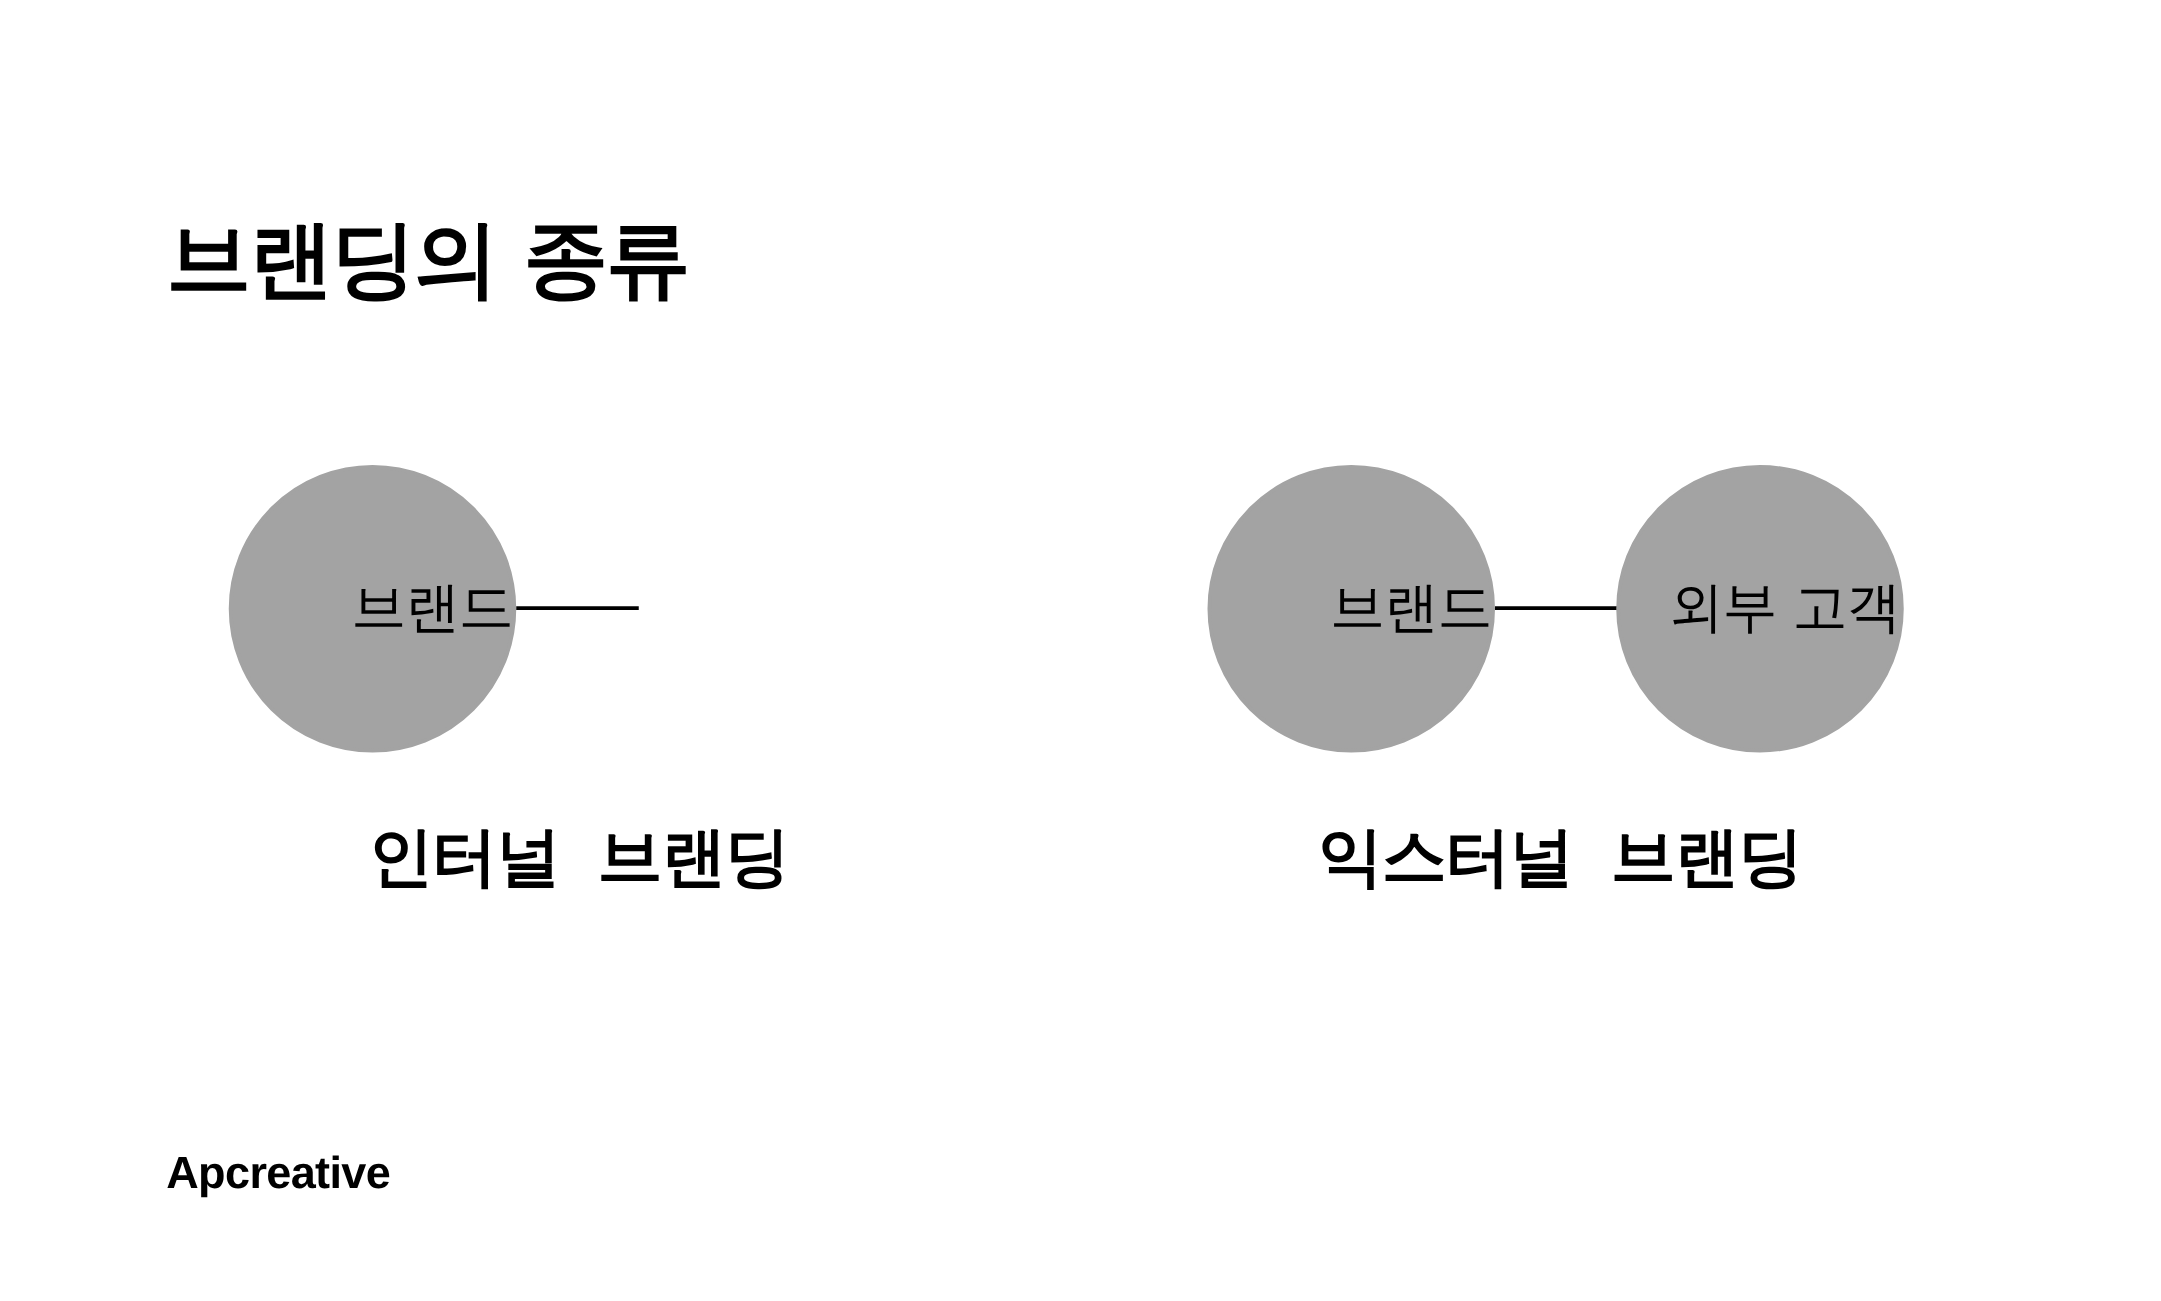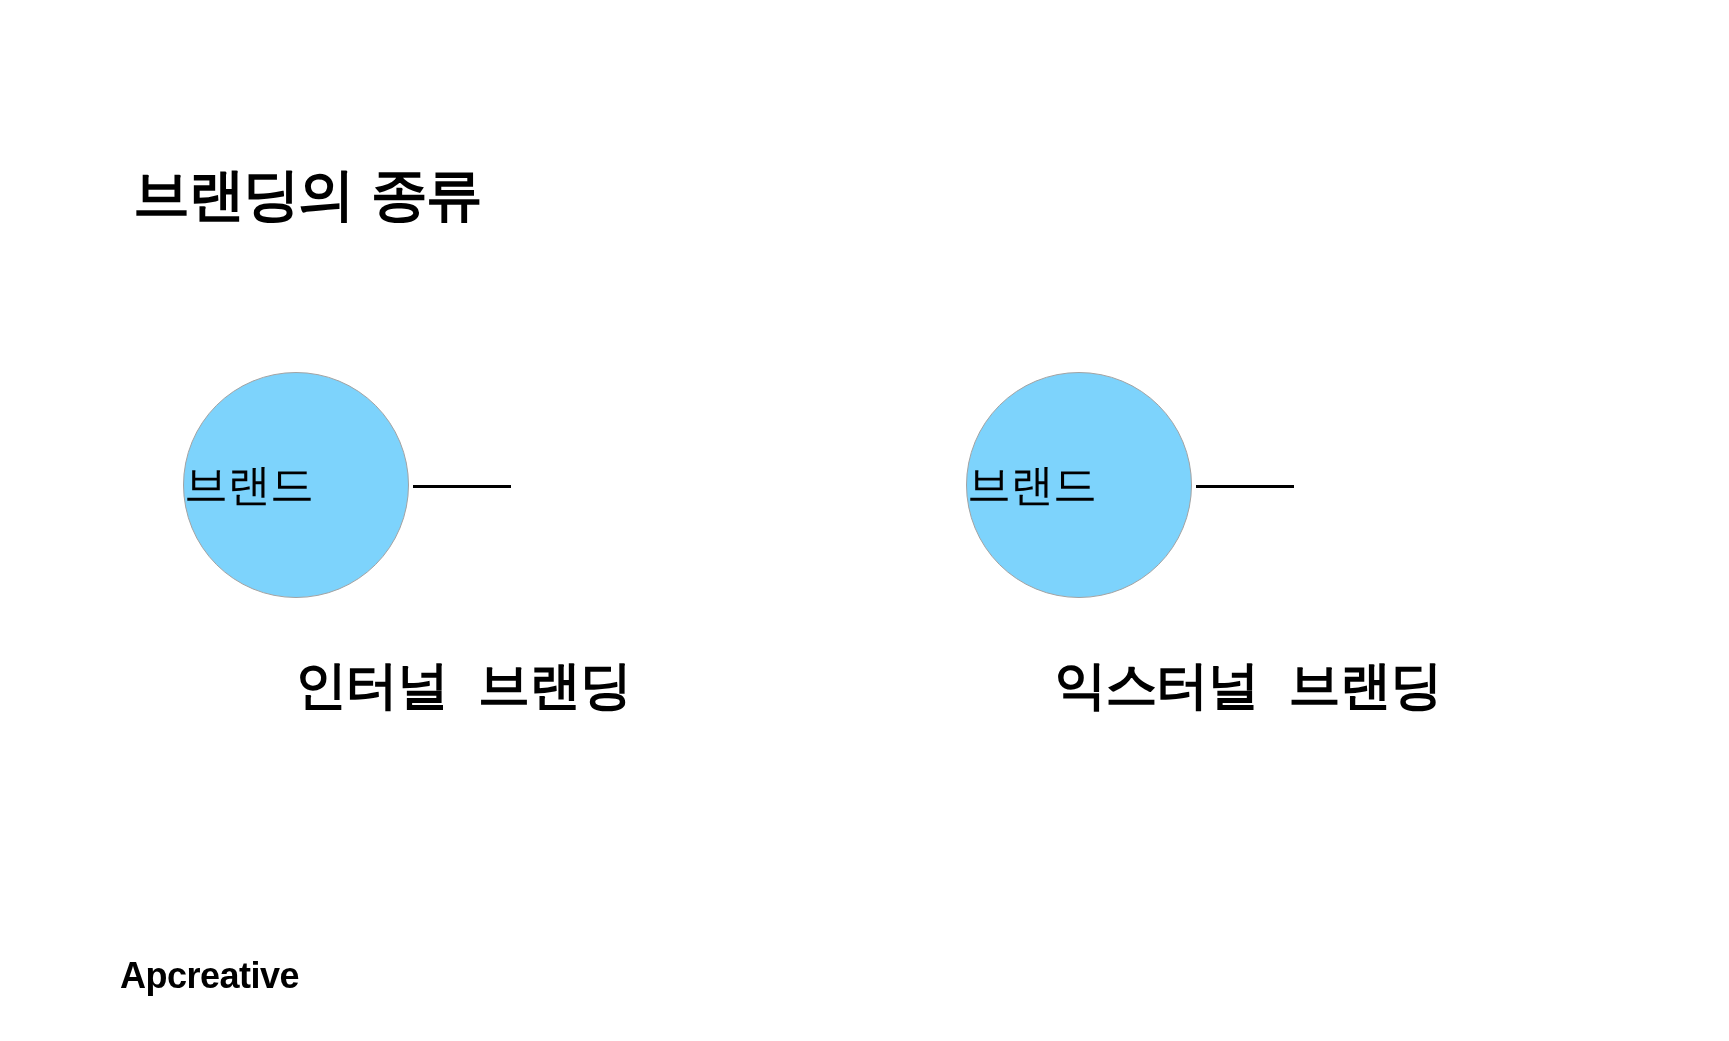--- a/index.html
+++ b/index.html
@@ -12,45 +12,45 @@
       height: 1041px;
       position: relative;
       overflow: hidden;
       font-family: "DejaVu Sans", "Liberation Sans", sans-serif;
       color: #000000;
     }
     .title {
       position: absolute;
       left: 133px;
       top: 128px;
-      font-size: 57px;
+      font-size: 68px;
       font-weight: bold;
       line-height: 1;
       letter-spacing: -2px;
       white-space: nowrap;
     }
     .diagram {
       position: absolute;
       top: 372px;
       width: 560px;
       height: 230px;
     }
     .diagram.internal { left: 183px; }
     .diagram.external { left: 966px; }
     .node {
       position: absolute;
       top: 0;
       width: 224px;
       height: 224px;
-      border: 1px solid #a3a3a3;
+      border: 3px solid #a3a3a3;
       border-radius: 50%;
-      background: #7dd3fc;
+      background: #a3a3a3;
       display: flex;
       align-items: center;
-      justify-content: flex-start;
+      justify-content: flex-end;
       box-sizing: content-box;
     }
     .node.left { left: 0; }
     .node.right { left: 327px; }
     .node-label {
       font-size: 44px;
       font-weight: 500;
       line-height: 1;
       white-space: nowrap;
       letter-spacing: -1px;
@@ -71,44 +71,46 @@
       line-height: 1;
       white-space: nowrap;
       letter-spacing: -1px;
       text-align: center;
       font-family: Liberation Mono, monospace;
     }
     .caption.internal { left: 183px; width: 560px; }
     .caption.external { left: 968px; width: 560px; }
     .footer-logo {
       position: absolute;
-      left: 120px;
+      left: 133px;
       top: 920px;
       font-family: "Liberation Sans", sans-serif;
       font-size: 36px;
       font-weight: bold;
       line-height: 1;
       letter-spacing: -0.5px;
-      margin-top: 38px;
     }
   </style>
 </head>
 <body>
 
 <h1 class="title">브랜딩의 종류</h1>
 
 <div class="diagram internal">
   <div class="node left">
     <span class="node-label">브랜드</span>
   </div>
   <div class="connector"></div>
 </div>
 <div class="caption internal">인터널 브랜딩</div>
 
 <div class="diagram external">
   <div class="node left">
     <span class="node-label">브랜드</span>
   </div>
   <div class="connector"></div>
+  <div class="node right">
+    <span class="node-label">외부 고객</span>
+  </div>
 </div>
 <div class="caption external">익스터널 브랜딩</div>
 
 <div class="footer-logo">Apcreative</div>
 
 </body></html>

